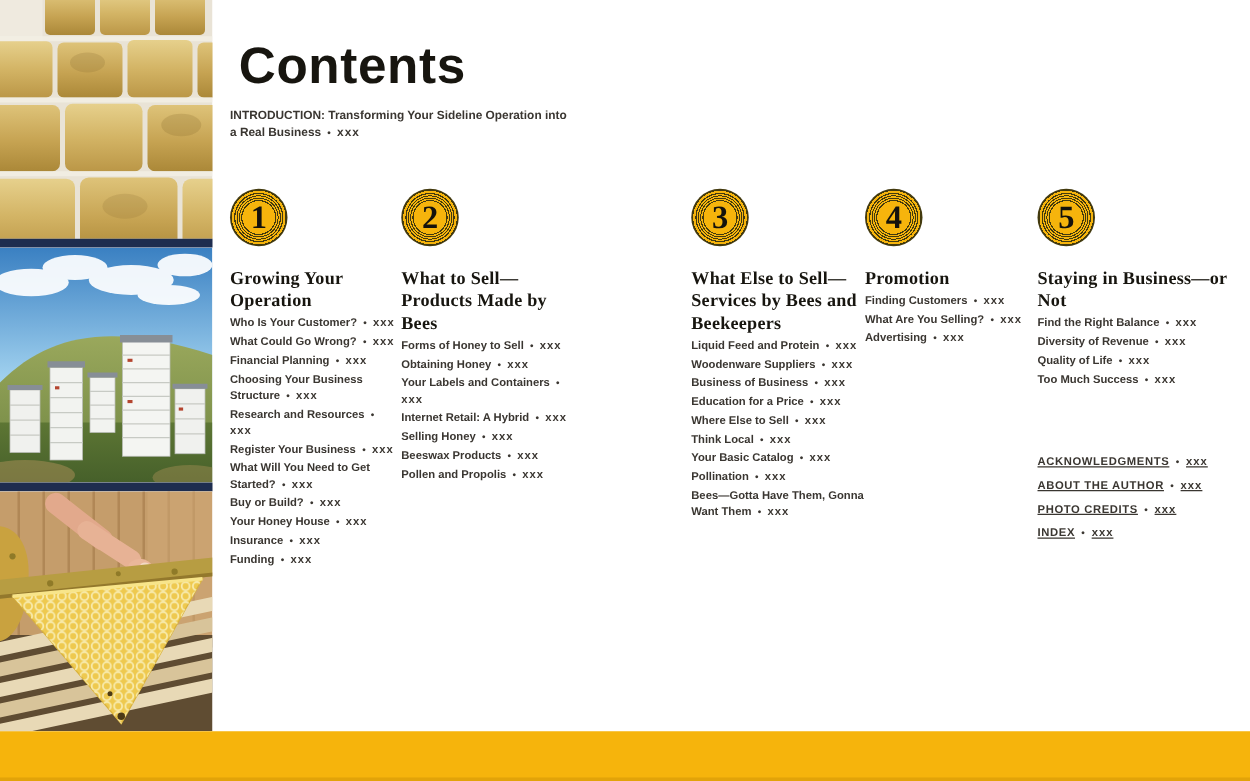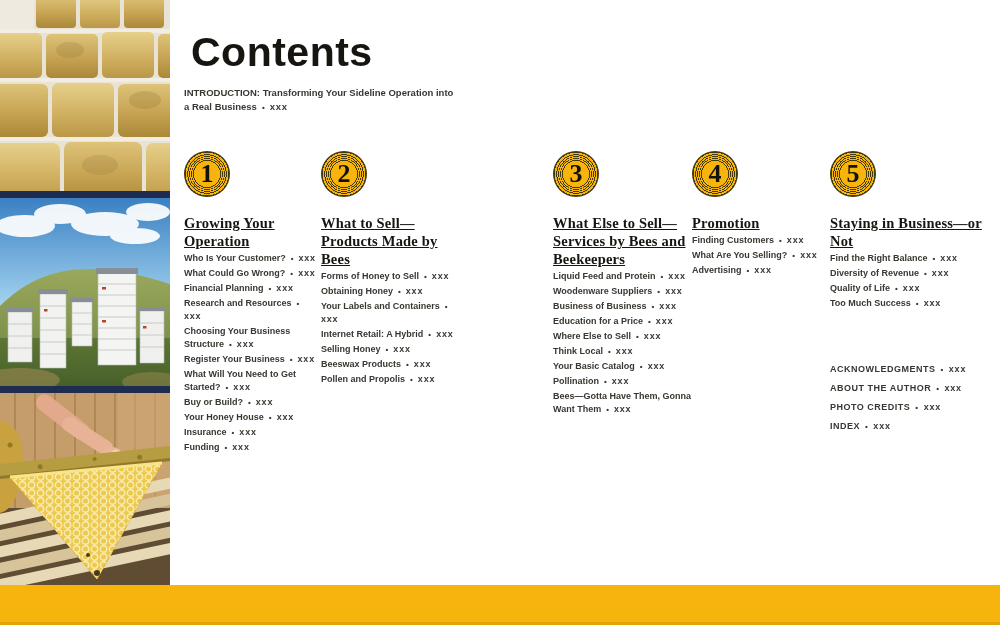--- a/index.html
+++ b/index.html
@@ -57,27 +57,27 @@
       #433a0e 81.5% 85.5%,
       var(--accent) 85.5% 93%,
       #433a0e 93% 100%);
     display:flex;align-items:center;justify-content:center;
     font-family:"Liberation Serif","DejaVu Serif",serif;font-weight:bold;
     font-size:26px;color:#14120c;margin:0 0 17px 0;
   }
   .col-title{
     margin:0 0 2px 0;
     font-family:"Liberation Serif","DejaVu Serif",serif;font-weight:bold;
-    font-size:14.5px;line-height:18px;color:var(--ink);letter-spacing:.2px;text-decoration:underline;
+    font-size:14.5px;line-height:18px;color:var(--ink);letter-spacing:.2px;
   }
   .item{margin-top:2px;font-size:9px;font-weight:bold;line-height:13px;color:var(--body);}
   .sep{display:inline-block;margin:0 5px;font-size:8px;}
   .pg{letter-spacing:.8px;}
   .backmatter{position:absolute;left:830px;top:357px;width:160px;}
-  .backmatter .item{margin-top:6px;letter-spacing:.5px;}
+  .backmatter .item{margin-top:6px;letter-spacing:.5px;text-decoration:underline;}
 </style>
 </head>
 <body>
 
 <div class="page">
 
   <div class="photo-col">
 
     <div class="photo" id="photo-wax">
       <svg width="170" height="191" viewBox="0 0 170 191" preserveAspectRatio="none">
@@ -249,22 +249,22 @@
     <span>INTRODUCTION: Transforming Your Sideline Operation into a Real Business</span><span class="sep">•</span><span class="pg">xxx</span>
   </div>
 
   <div class="toc-col col1">
       <div class="badge">1</div>
       <h2 class="col-title">Growing Your Operation</h2>
       <div class="items">
         <div class="item"><span class="lbl">Who Is Your Customer?</span><span class="sep">•</span><span class="pg">xxx</span></div>
         <div class="item"><span class="lbl">What Could Go Wrong?</span><span class="sep">•</span><span class="pg">xxx</span></div>
         <div class="item"><span class="lbl">Financial Planning</span><span class="sep">•</span><span class="pg">xxx</span></div>
+        <div class="item"><span class="lbl">Choosing Your Business Structure</span><span class="sep">•</span><span class="pg">xxx</span></div>
         <div class="item"><span class="lbl">Research and Resources</span><span class="sep">•</span><span class="pg">xxx</span></div>
-        <div class="item"><span class="lbl">Choosing Your Business Structure</span><span class="sep">•</span><span class="pg">xxx</span></div>
         <div class="item"><span class="lbl">Register Your Business</span><span class="sep">•</span><span class="pg">xxx</span></div>
         <div class="item"><span class="lbl">What Will You Need to Get Started?</span><span class="sep">•</span><span class="pg">xxx</span></div>
         <div class="item"><span class="lbl">Buy or Build?</span><span class="sep">•</span><span class="pg">xxx</span></div>
         <div class="item"><span class="lbl">Your Honey House</span><span class="sep">•</span><span class="pg">xxx</span></div>
         <div class="item"><span class="lbl">Insurance</span><span class="sep">•</span><span class="pg">xxx</span></div>
         <div class="item"><span class="lbl">Funding</span><span class="sep">•</span><span class="pg">xxx</span></div>
       </div>
     </div>
   <div class="toc-col col2">
       <div class="badge">2</div>

